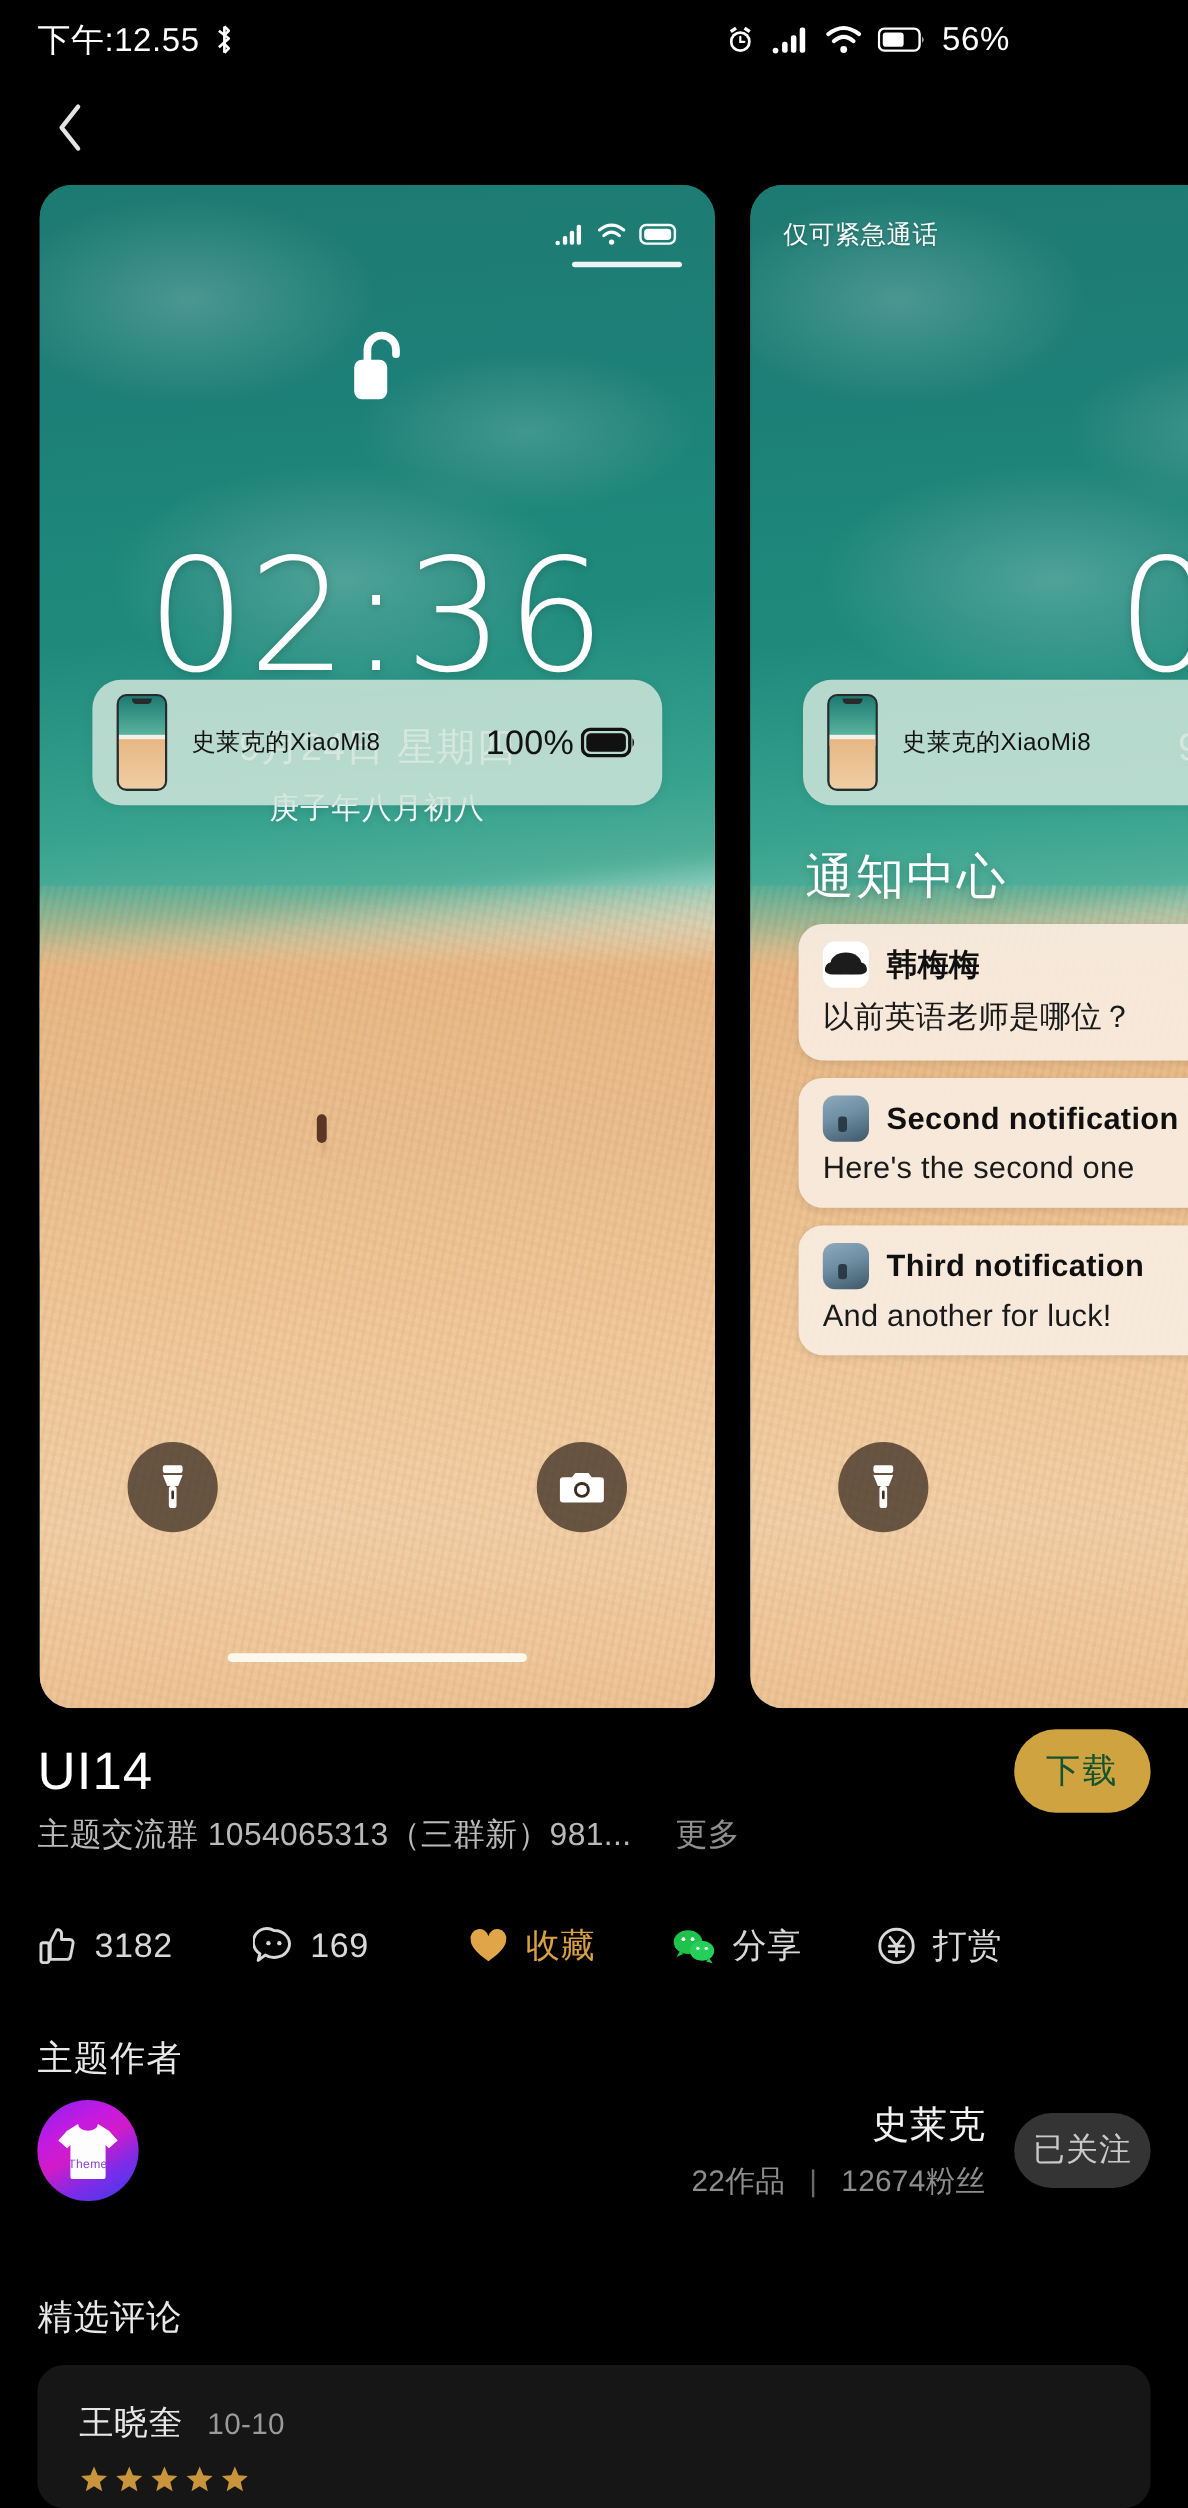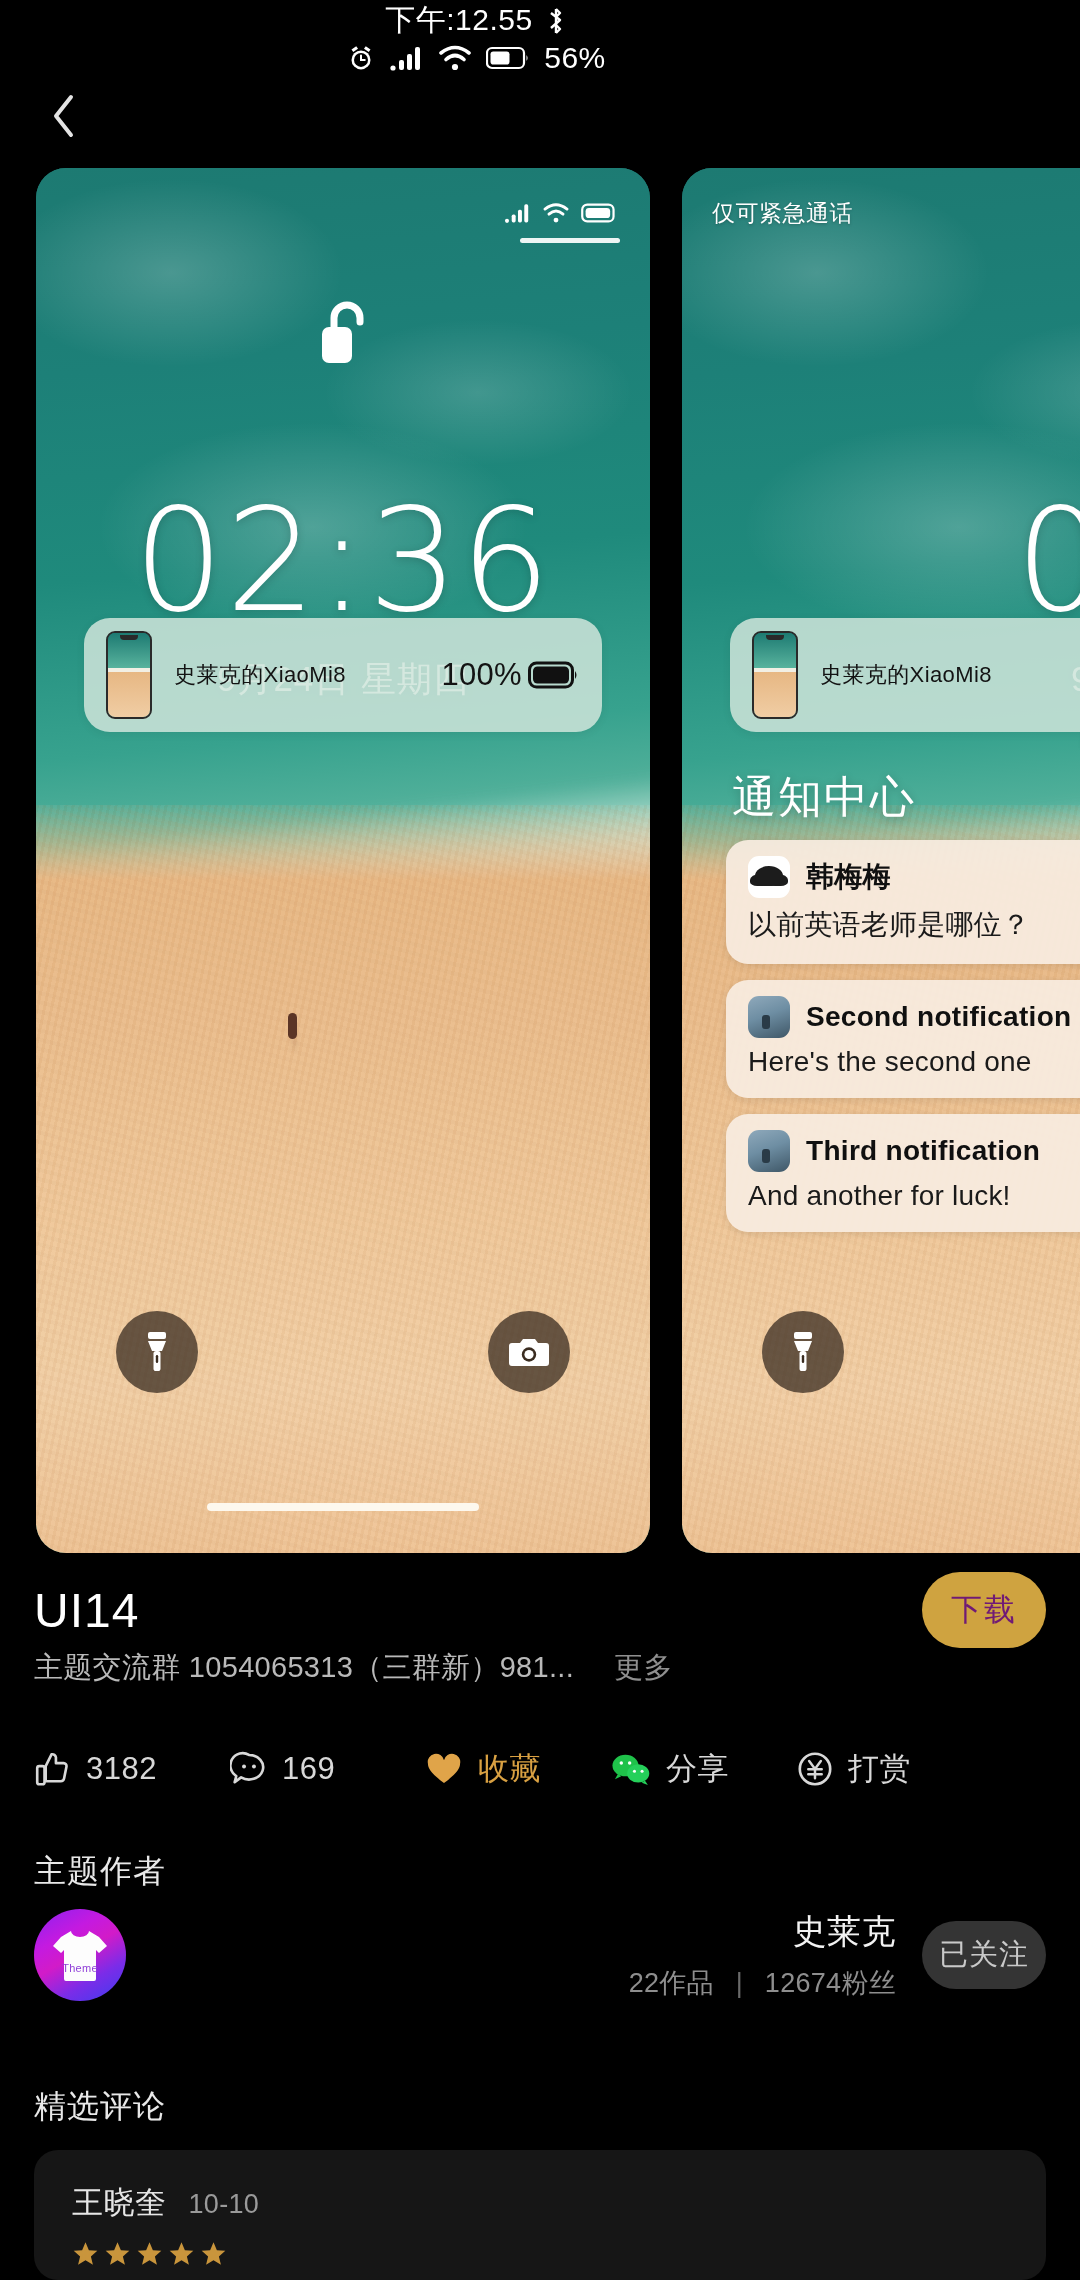--- a/index.html
+++ b/index.html
@@ -8,21 +8,20 @@
     width:1080px; height:2280px;
     font-family:"Liberation Sans","DejaVu Sans",sans-serif;
     color:#fff; overflow:hidden; position:relative;
   }
 
   
   .statusbar {
     position:absolute; top:0; left:0; width:952px; height:72px;
     display:flex; align-items:center; justify-content:space-between;
     padding:0 34px;
-    flex-direction:column;
   }
   .sb-left { display:flex; align-items:center; gap:12px; }
   .sb-time { font-size:30px; letter-spacing:.5px; color:#fff; }
   .sb-right { display:flex; align-items:center; gap:14px; }
   .sb-batt-pct { font-size:30px; color:#fff; letter-spacing:.5px; }
 
   .icon-svg { display:block; }
 
   
   .navbar { position:absolute; top:72px; left:0; width:1080px; height:88px; }
@@ -190,21 +189,21 @@
   }
 
   
   .title-row {
     position:absolute; top:1572px; left:0; width:1080px;
     display:flex; align-items:center; padding:0 34px;
   }
   .theme-title { font-size:48px; letter-spacing:1px; color:#fff; flex:1; }
   .download-btn {
     width:124px; height:76px; border-radius:38px;
-    background:#cfa340; color:#701a75; border:none;
+    background:#cfa340; color:#14532d; border:none;
     font-size:31px; letter-spacing:2px; cursor:pointer;
     font-family:"Liberation Sans","DejaVu Sans",sans-serif;
   }
   .subtitle-row {
     position:absolute; top:1648px; left:34px; width:1000px;
     display:flex; align-items:center; gap:40px;
   }
   .subtitle { font-size:29px; color:#b9b9b9; letter-spacing:.3px; }
   .more-link { font-size:29px; color:#8f8f8f; letter-spacing:.5px; cursor:pointer; }
 
@@ -363,20 +362,21 @@
     <div class="lock-icon">
       <svg class="icon-svg" width="62" height="72" viewBox="0 0 62 72">
         <path d="M22 30 V20 a13 13 0 0 1 26 0 V24" fill="none" stroke="#fff" stroke-width="7" stroke-linecap="round"></path>
         <rect x="10" y="29" width="30" height="36" rx="7" fill="#fff"></rect>
       </svg>
     </div>
 
     <div class="card-clock">
       <div class="clk-time">02:36</div>
       <div class="clk-date">9月24日 星期四</div>
+      <div class="clk-lunar">庚子年八月初八</div>
     </div>
 
     <div class="device-widget">
       <div class="dev-thumb">
         <div class="t-notch"></div>
           <div class="t-sea"></div>
           <div class="t-foam"></div>
           <div class="t-sand"></div>
       </div>
       <div class="dev-name">史莱克的XiaoMi8</div>

